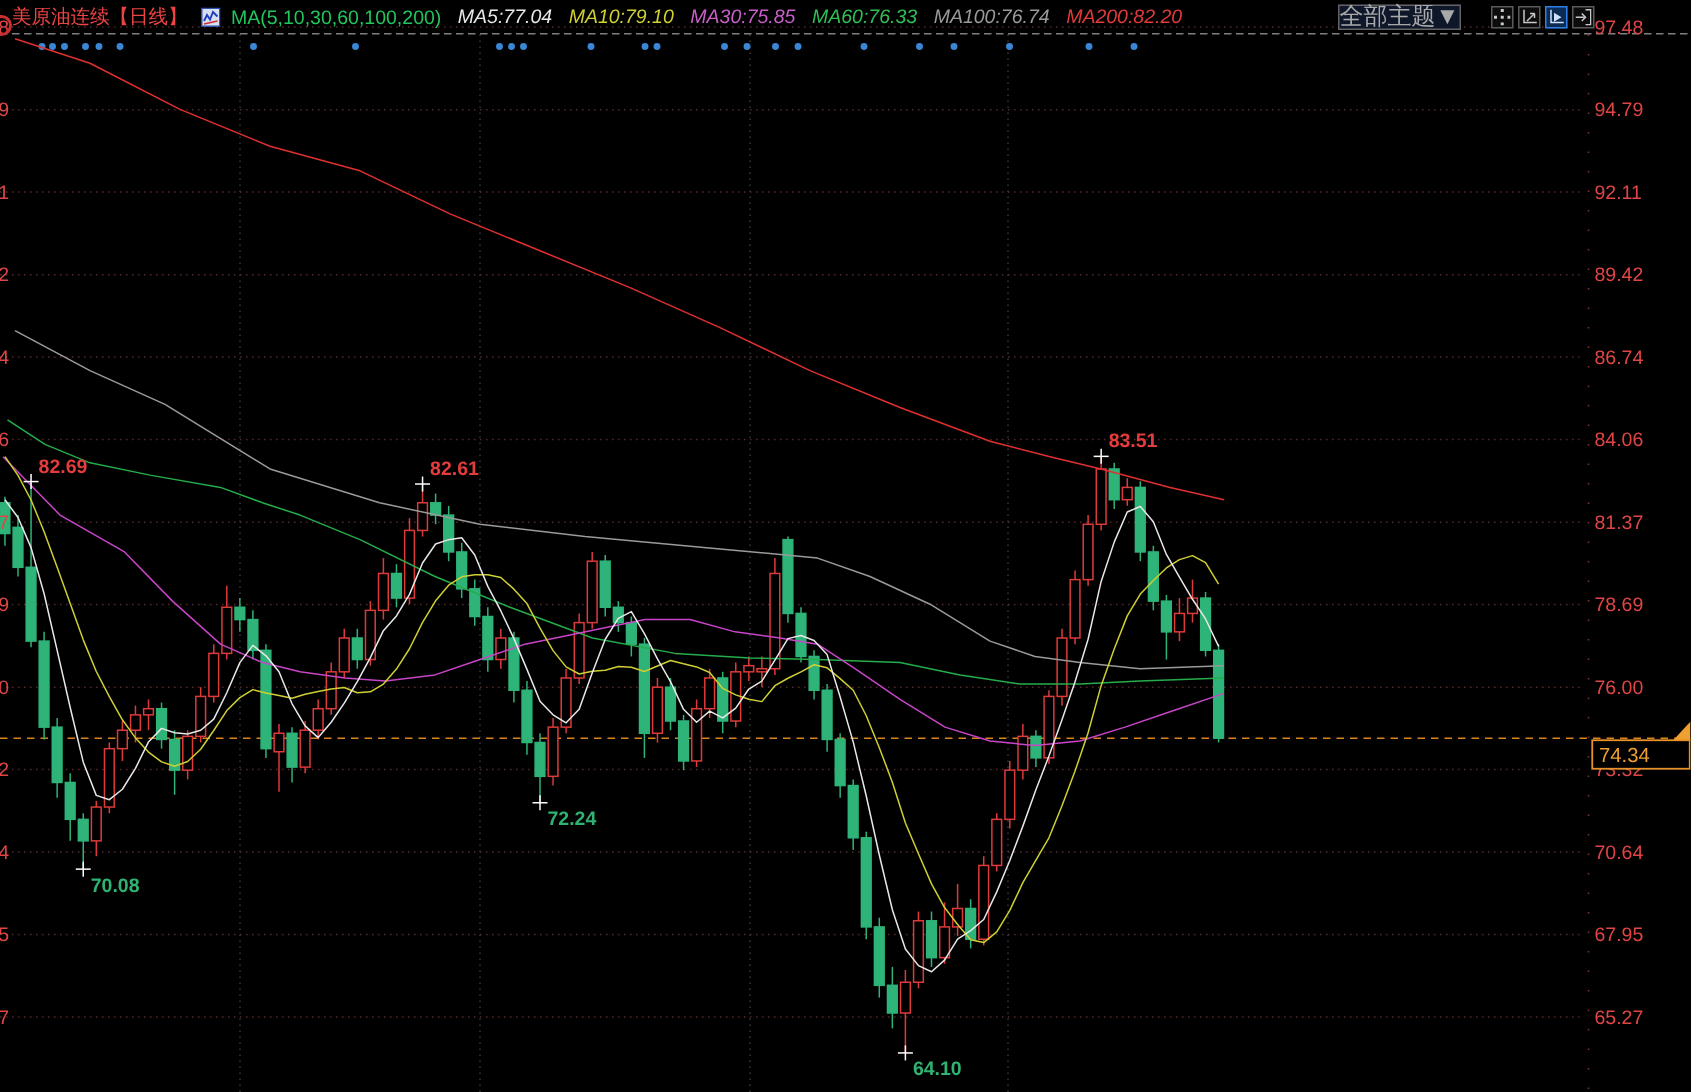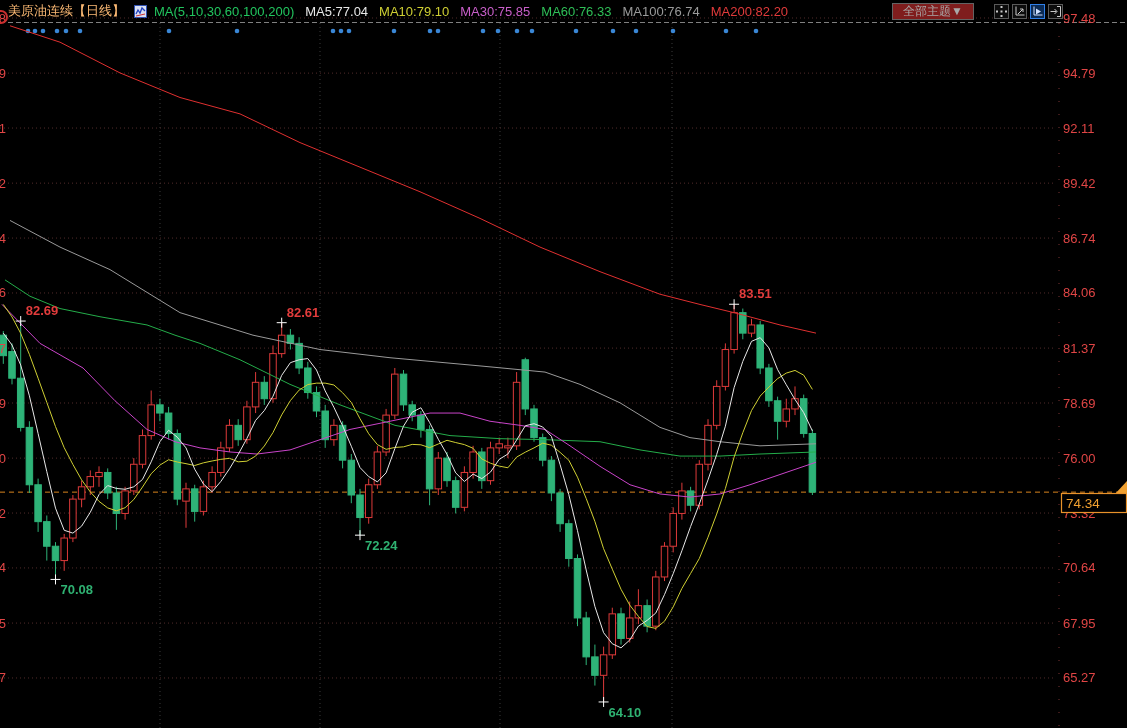--- a/index.html
+++ b/index.html
@@ -2,27 +2,27 @@
 <html><head>
 <meta charset="utf-8">
 <style>
   html,body{margin:0;padding:0;background:#000;}
   body{width:1127px;height:728px;overflow:hidden;font-family:"Liberation Sans",sans-serif;}
   .app{position:relative;width:1127px;height:728px;background:#000;}
   #chart-svg{position:absolute;left:0;top:0;}
   #chart-svg text{font-family:"Liberation Sans",sans-serif;}
   .header{position:absolute;left:0;top:0;width:1127px;height:22px;display:flex;align-items:center;z-index:5;background:transparent;}
   .corner-frag{position:absolute;left:-6px;top:10px;width:10px;height:10px;border:2px solid #c92f2f;border-radius:50%;}
-  .title{color:#fdba74;font-size:13px;margin-left:8px;white-space:nowrap;}
+  .title{color:#ef4444;font-size:13px;margin-left:8px;white-space:nowrap;}
   .mini-icon{margin-left:9px;display:inline-flex;}
   .ma-label{color:#22c55e;font-size:13px;margin-left:7px;white-space:nowrap;}
-  .leg{font-size:13px;margin-left:11px;white-space:nowrap;}
+  .leg{font-size:13px;margin-left:11px;white-space:nowrap;font-style:italic;}
   .right{margin-left:auto;margin-right:64px;display:flex;align-items:center;}
   .dropdown{width:80px;height:15px;line-height:15px;border:1px solid #636363;color:#a9a9a9;
-            font-size:12px;text-align:center;background:#7f1d1d;cursor:pointer;}
+            font-size:16px;text-align:center;background:#0f172a;cursor:pointer;}
   .toolbar{display:flex;margin-left:17px;}
   .tool-btn{width:15px;height:15px;margin-left:3px;border:1px solid #5a5a5a;background:#0c0c0c;
             display:flex;align-items:center;justify-content:center;padding:0;cursor:pointer;}
   .tool-btn.active{border-color:#2f7fe8;background:#0b2b55;}
 </style>
 </head>
 <body>
 
 <div class="app">
   <svg id="chart-svg" width="1127" height="728">

